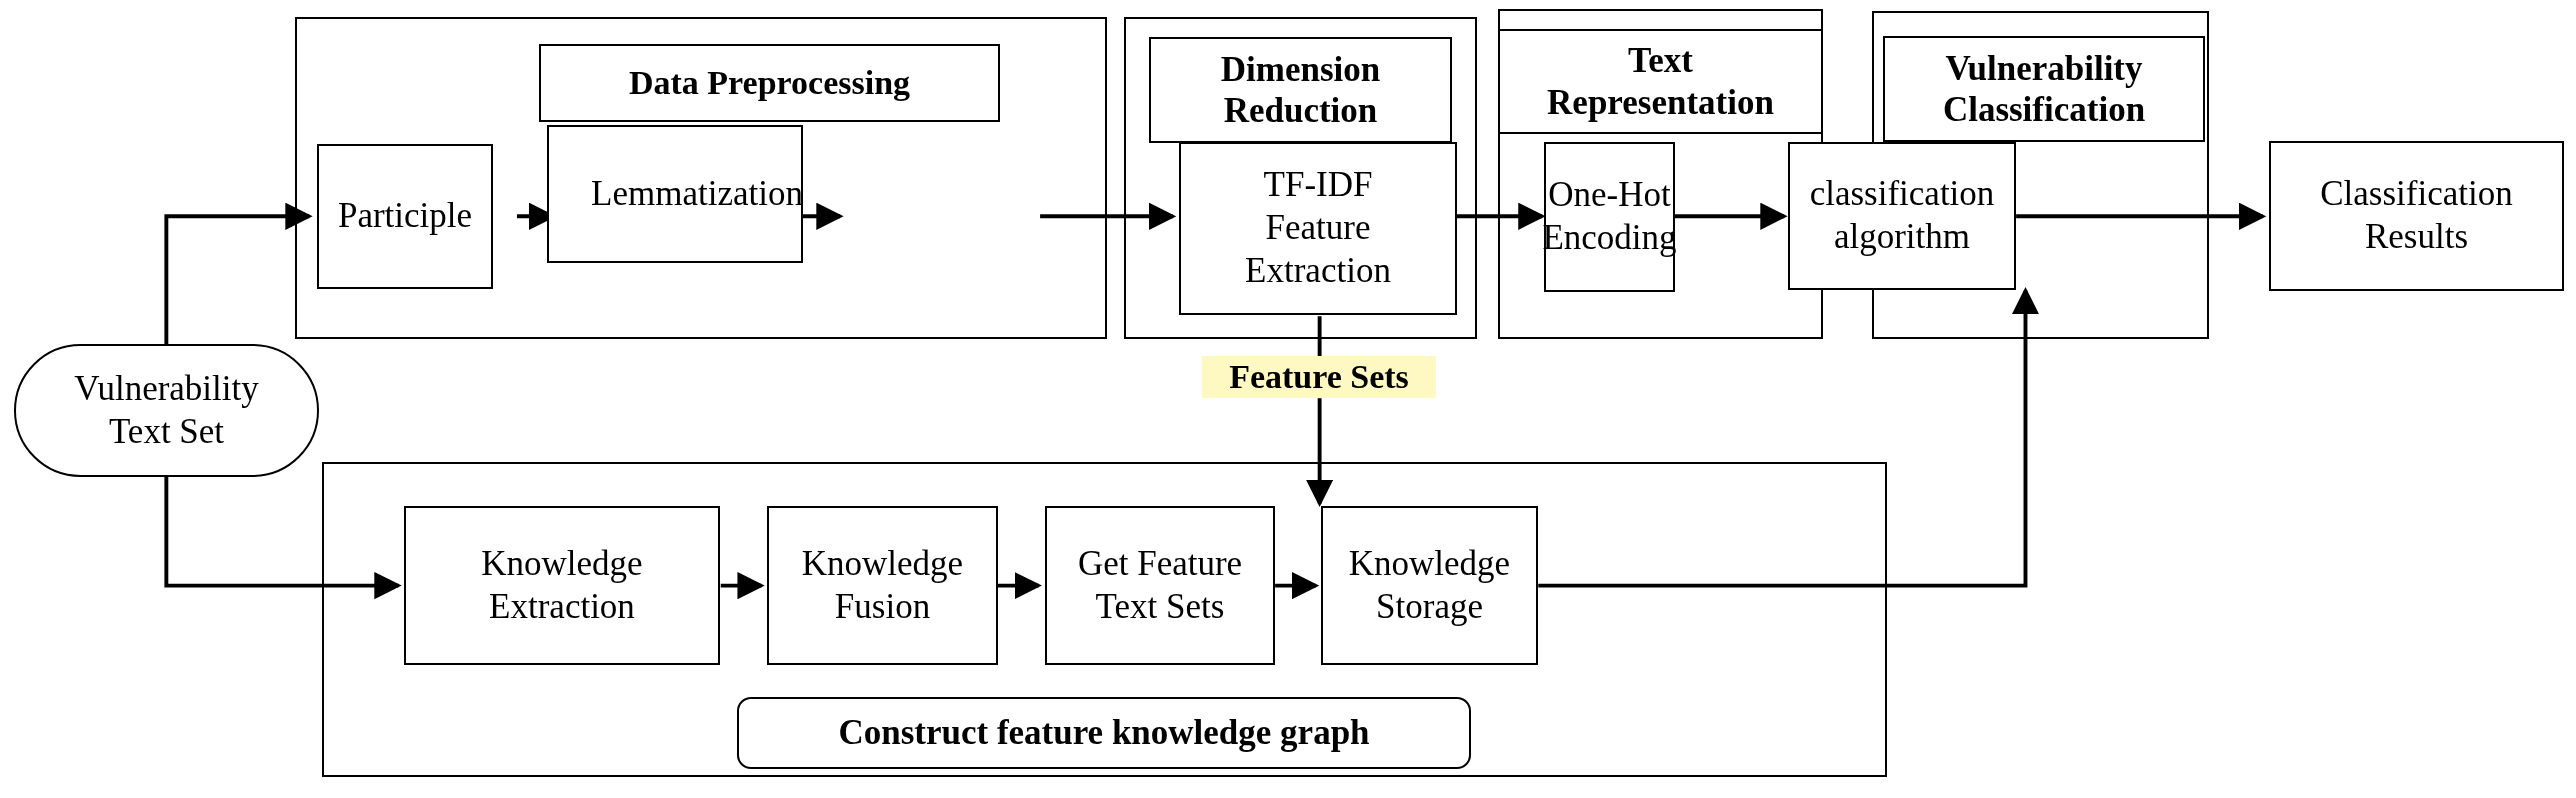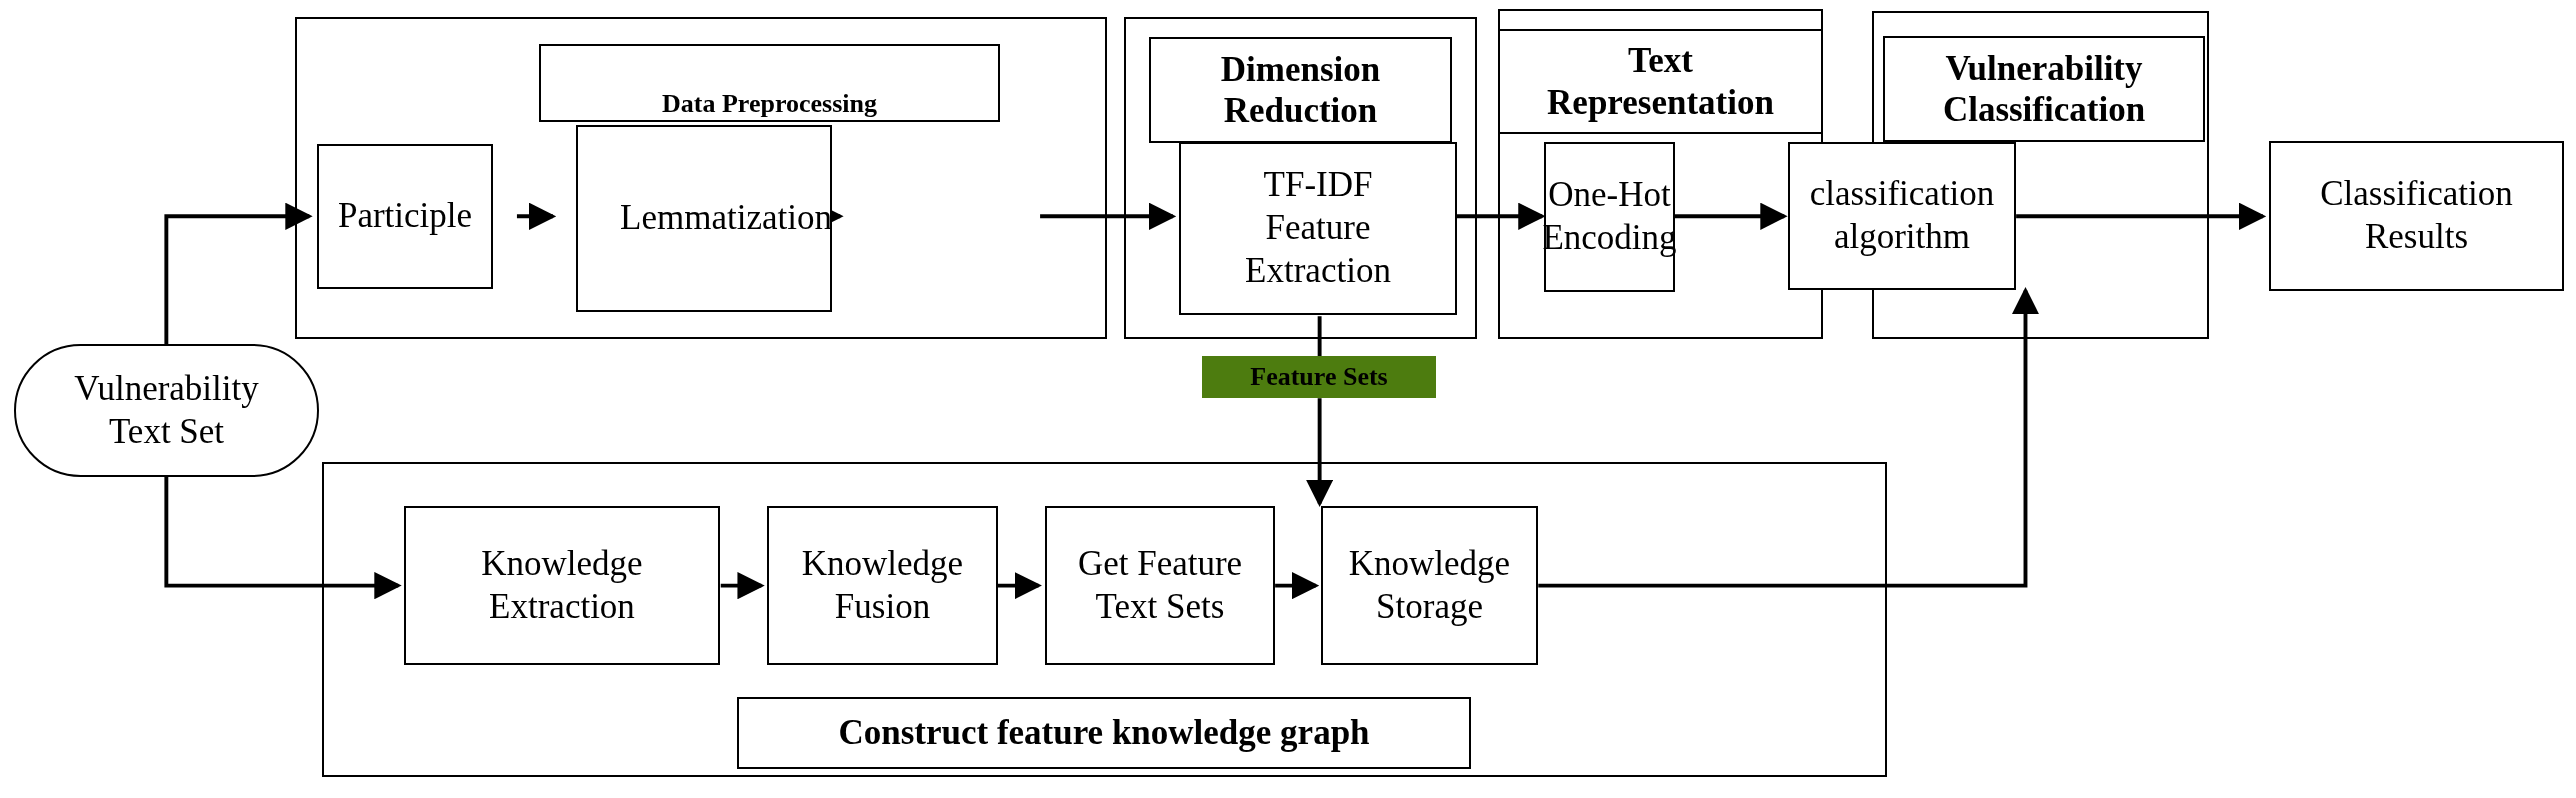--- a/index.html
+++ b/index.html
@@ -75,27 +75,27 @@
     text-align: center;
     line-height: 1.22;
     color: #000000;
   }
   .stadium .txt { display: block; white-space: pre-line; }
   
   .edgelabel {
     position: absolute;
     font-weight: bold;
     color: #000000;
-    background: #4d7c0f;
+    background: #fef9c3;
     text-align: center;
     line-height: 1.1;
     white-space: nowrap;
   }
   .fs-42 { font-size: 35px; }
-  .fs-44 { font-size: 26px; align-items: flex-end; }
+  .fs-44 { font-size: 34px; }
 </style>
 </head>
 <body>
 
 <div id="stage">
 
   <svg class="lines" viewBox="0 0 3299 1022">
     <defs>
       <marker id="arrow" viewBox="0 0 12 12" refX="10.5" refY="6" markerWidth="7" markerHeight="7" orient="auto-start-reverse">
         <path d="M 0 0 L 12 6 L 0 12 z" fill="#000000"></path>
@@ -152,34 +152,34 @@
   <div class="caption fs-42" style="left:1498px; top:29px; width:325px; height:105px;">
     <span class="txt">Text
 Representation</span>
   </div>
 
   <div class="caption fs-42" style="left:1883px; top:36px; width:322px; height:106px;">
     <span class="txt">Vulnerability
 Classification</span>
   </div>
 
-  <div class="caption fs-42" style="left:737px; top:697px; width:734px; height:72px;">
+  <div class="caption fs-42" style="left:737px; top:697px; width:734px; height:72px;border-radius:14px;">
     <span class="txt">Construct feature knowledge graph</span>
   </div>
 
   <div class="stadium fs-42" style="left:14px; top:344px; width:305px; height:133px;">
     <span class="txt">Vulnerability
 Text Set</span>
   </div>
 
   <div class="node fs-42" style="left:317px; top:144px; width:176px; height:145px;">
     <span class="txt">Participle</span>
   </div>
 
-  <div class="node fs-42" style="left:576px; top:125px; width:256px; height:187px;padding-left:44px;">
+  <div class="node fs-42" style="left:547px; top:125px; width:256px; height:138px;padding-left:44px;">
     <span class="txt">Lemmatization</span>
   </div>
 
 
   <div class="node fs-42" style="left:1179px; top:142px; width:278px; height:173px;">
     <span class="txt">TF-IDF
 Feature
 Extraction</span>
   </div>
 

